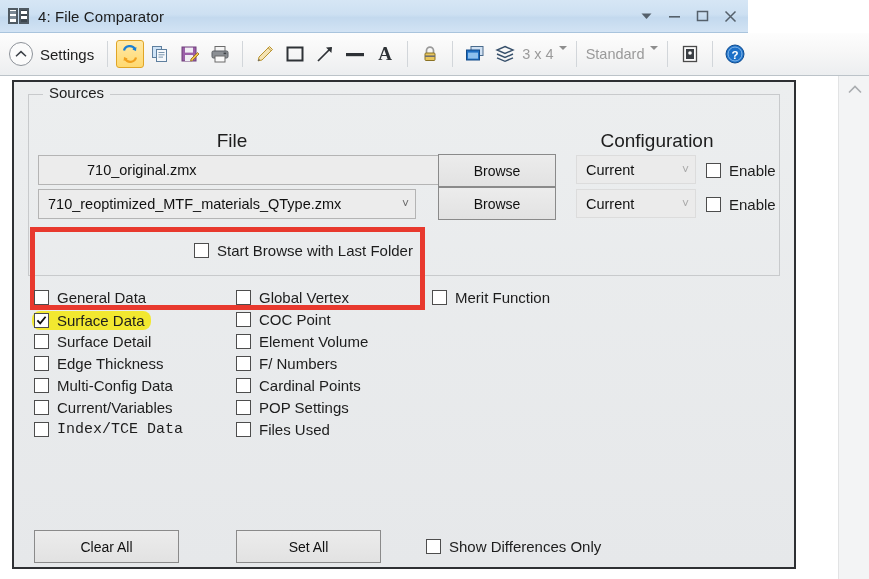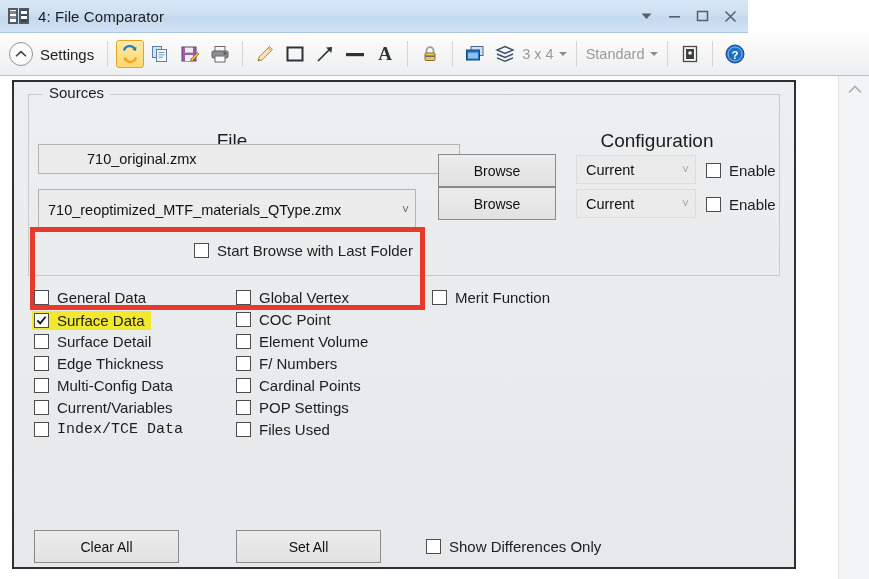--- a/index.html
+++ b/index.html
@@ -101,21 +101,21 @@
     margin: 0 1px;
     box-sizing: border-box;
   }
   .tb-icon.active {
     background: linear-gradient(to bottom, #ffe9a8, #ffd970);
     border: 1px solid #e0a526;
     border-radius: 3px;
   }
   .tb-text {
     font-size: 14.5px; color: #9a9a9a;
-    padding: 0 2px; display: flex; align-items: center; gap: 5px;
+    padding: 0 2px; display: flex; align-items: flex-start; gap: 5px;
   }
   .caret-sm {
     width: 0; height: 0;
     border-left: 4px solid transparent;
     border-right: 4px solid transparent;
     border-top: 4px solid #8d8d8d;
   }
 
   
   .panel {
@@ -156,22 +156,22 @@
     padding: 0 6px 0 9px;
     font-size: 14.5px; color: #111111;
   }
   .combo .val { flex: 1; overflow: hidden; white-space: nowrap; }
   .chev {
     color: #6a6a6a; font-size: 12px; margin-left: 6px;
     line-height: 1;
   }
   .chev.dim { color: #a9a9a9; }
 
-  #file1 { left: 24px;  top: 62px;  width: 422px; height: 30px; padding-left: 48px; }
-  #file2 { left: 24px;  top: 107px; width: 378px; height: 42px; }
+  #file1 { left: 24px;  top: 73px;  width: 422px; height: 30px; padding-left: 48px; }
+  #file2 { left: 24px;  top: 107px; width: 378px; height: 30px; }
   #cfg1  { left: 562px; top: 73px;  width: 120px; height: 29px; background: #ebebeb; border-color: #dcdcdc; }
   #cfg2  { left: 562px; top: 107px; width: 120px; height: 29px; background: #ebebeb; border-color: #dcdcdc; }
 
   .btn {
     position: absolute;
     background: linear-gradient(to bottom, #ececec, #e2e2e2);
     border: 1px solid #8a8a8a;
     box-sizing: border-box;
     display: flex; align-items: center; justify-content: center;
     font-size: 14px; color: #111111;
@@ -203,20 +203,21 @@
   #enable2 { left: 692px; top: 114px; }
   #startbrowse { left: 180px; top: 160px; }
 
   
   .cbmatrix { position: absolute; left: 0; top: 0; }
   .cbitem { position: absolute; }
   .cbitem.hl {
     background: #f2e830;
     padding: 1px 6px 1px 2px;
     margin-left: -2px;
+    border-radius: 8px;
   }
 
   #clearall { left: 20px;  top: 448px; width: 145px; height: 33px; }
   #setall   { left: 222px; top: 448px; width: 145px; height: 33px; }
   #showdiff { left: 412px; top: 456px; }
 
   
   .redbox {
     position: absolute;
     left: 16px; top: 145px;

